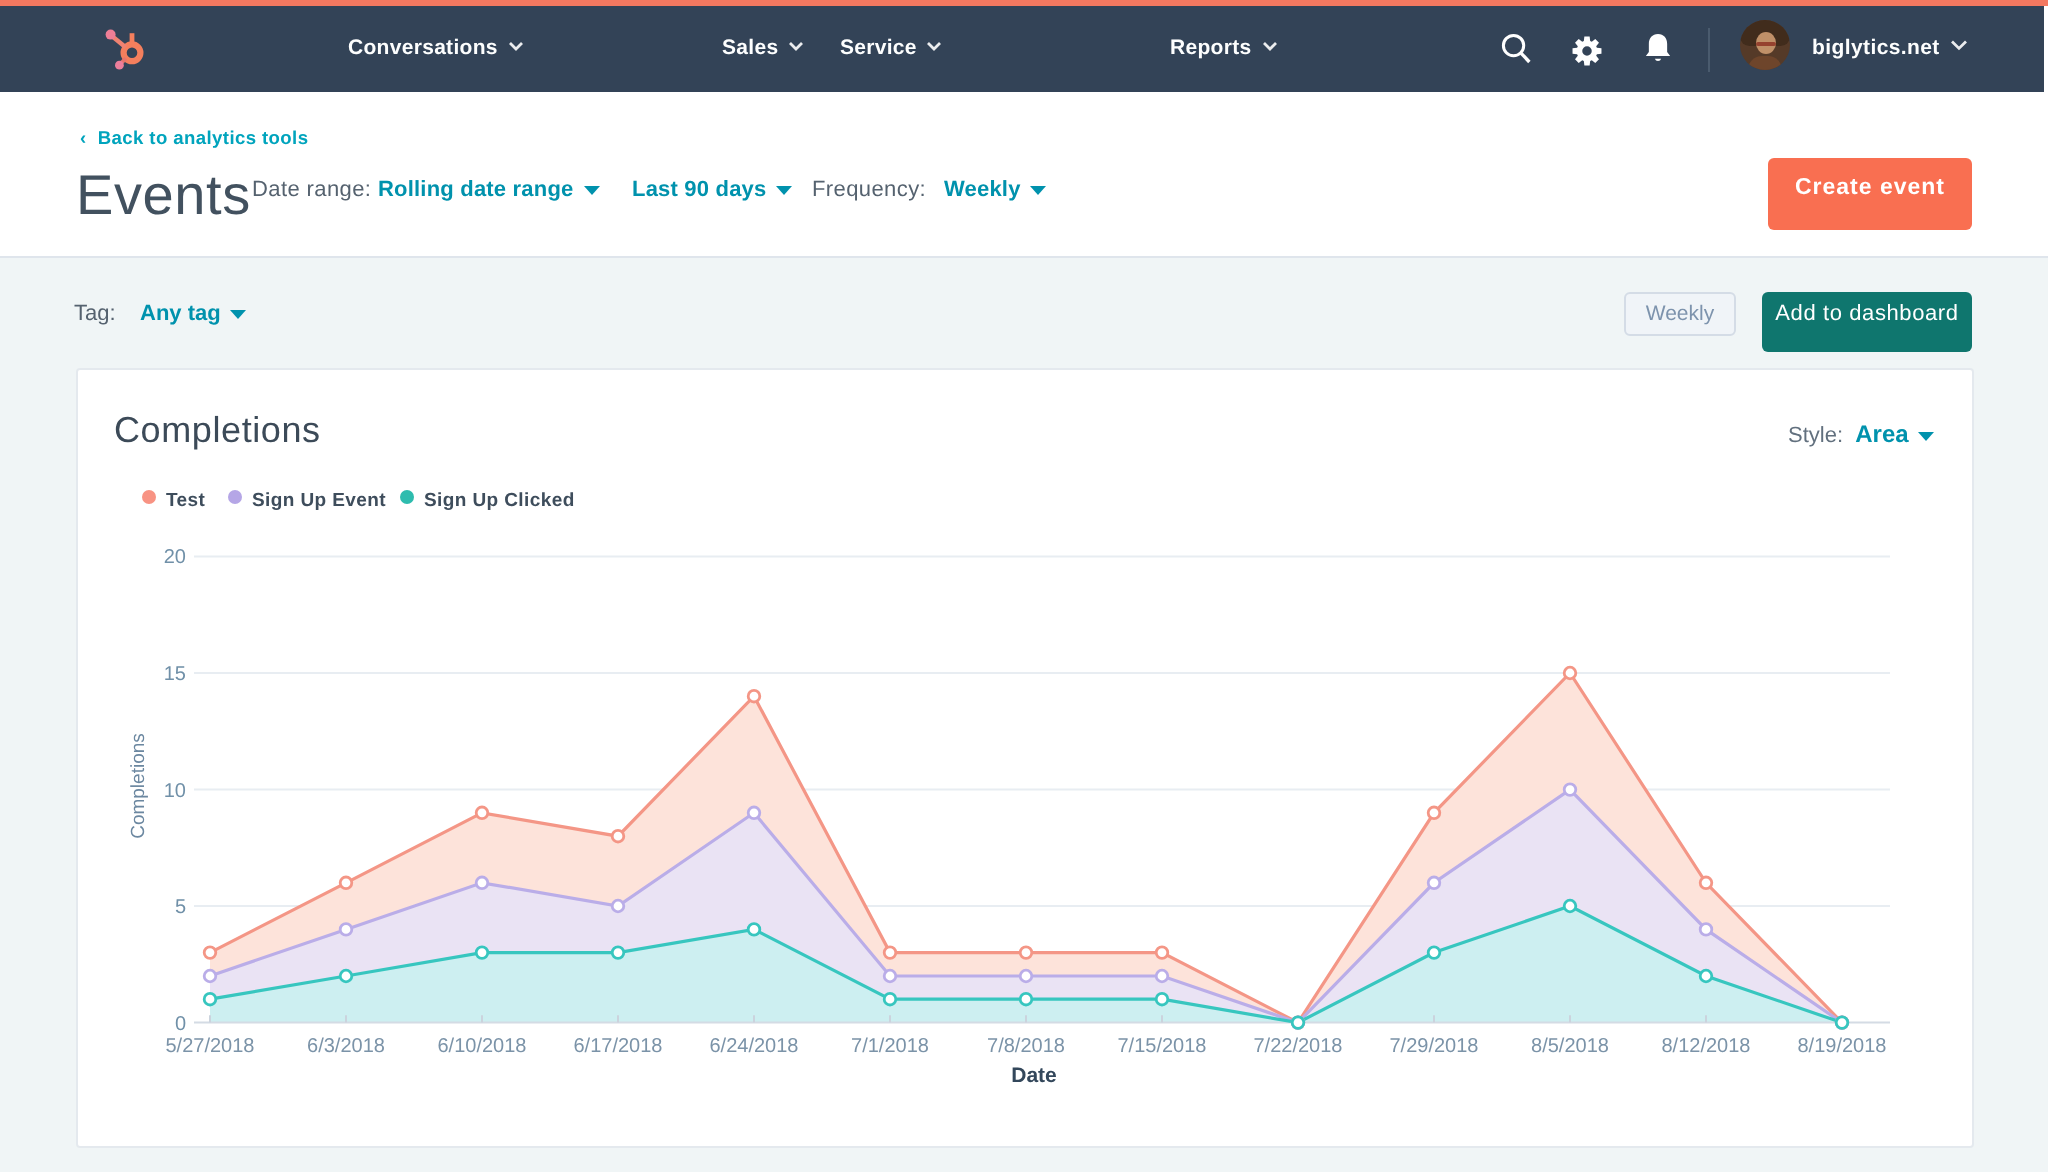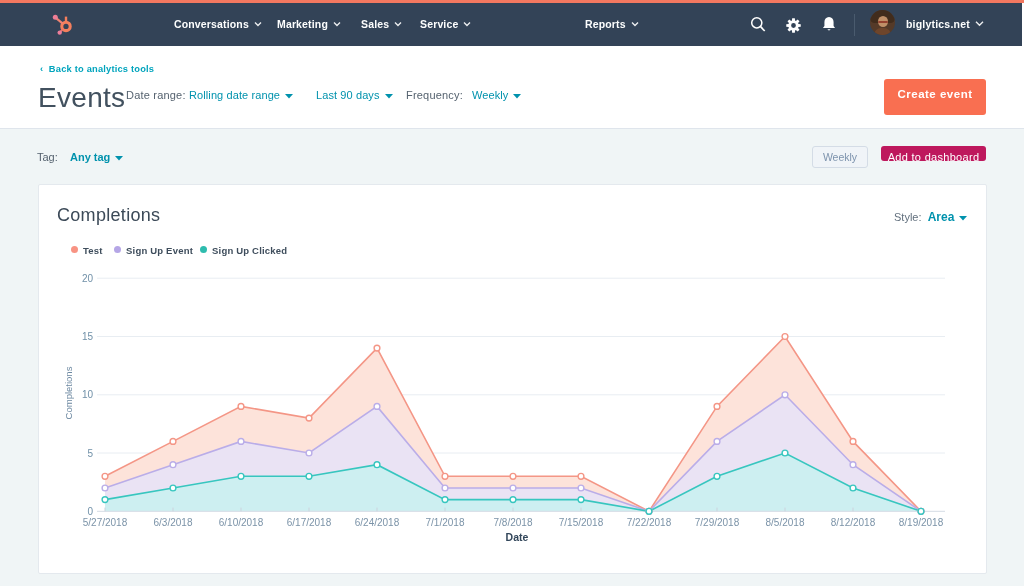--- a/index.html
+++ b/index.html
@@ -18,32 +18,32 @@
           background:#553a28;
           overflow:hidden;}
   #avatar .hair{position:absolute;left:0px;top:-1px;width:25px;height:14px;border-radius:12px 12px 6px 6px;background:#412c1c;}
   #avatar .face{position:absolute;left:8px;top:6px;width:10px;height:11px;border-radius:50%;background:#c09068;}
   #avatar .glass{position:absolute;left:8px;top:11px;width:10px;height:2px;background:#96422f;border-radius:1px;}
   #avatar .body{position:absolute;left:4px;top:18px;width:17px;height:8px;border-radius:7px 7px 0 0;background:#6e452b;}
   
   #backlink{left:40px;top:64px;font-size:9.3px;font-weight:bold;color:#00a4bd;letter-spacing:.2px;}
   #events-h{left:38px;top:82px;font-size:28px;color:#42515f;letter-spacing:.3px;}
   .fl-label{font-size:11px;color:#55626f;letter-spacing:.2px;}
-  .fl-dd{font-size:11px;color:#0092ad;font-weight:normal;letter-spacing:.1px;}
+  .fl-dd{font-size:11px;color:#0092ad;font-weight:bold;letter-spacing:.1px;}
   .dcar{display:inline-block;margin-left:5px;}
   #create-btn{left:884px;top:79px;width:102px;height:36px;background:#f96f51;border-radius:3px;
               color:#fff;font-size:11.5px;font-weight:bold;letter-spacing:.5px;text-align:center;line-height:31px;}
   #hdr-divider{left:0;top:128px;width:1024px;height:1px;background:#dfe5ec;}
   
   #graybg{left:0;top:129px;width:1024px;height:457px;background:#f0f5f6;}
   #tag-label{left:37px;top:151px;font-size:11px;color:#55626f;}
   #tag-dd{left:70px;top:151px;font-size:11px;color:#0092ad;font-weight:bold;}
   #export-btn{left:812px;top:146px;width:54px;height:20px;background:#f0f4f8;border:1px solid #d4dce6;
               border-radius:3px;color:#7d93ad;font-size:10.5px;text-align:center;line-height:20px;}
-  #dash-btn{left:881px;top:146px;width:105px;height:15px;background:#be185d;border-radius:3px;
+  #dash-btn{left:881px;top:146px;width:105px;height:30px;background:#0f766e;border-radius:3px;
             color:#fff;font-size:11px;text-align:center;line-height:22px;letter-spacing:.3px;}
   
   #card{left:38px;top:184px;width:949px;height:390px;background:#fff;border:1px solid #e4e9ee;border-radius:2px;box-sizing:border-box;}
   #card-title{left:18px;top:20px;font-size:18px;color:#3c4a58;letter-spacing:.3px;}
   #style-row{left:855px;top:25px;font-size:11px;color:#62707e;}
   #style-row b{color:#0092ad;font-size:12px;}
   .leg{position:absolute;top:245px;font-size:9.5px;font-weight:bold;color:#3e4d5c;letter-spacing:.2px;}
   .dot{display:inline-block;width:7px;height:7px;border-radius:50%;margin-right:5px;vertical-align:1px;}
 </style>
 </head>
@@ -56,23 +56,20 @@
         <path d="M16.0 13.2 L16.0 7.6" stroke-width="2.4"></path>
         <path d="M12.8 14.6 L6.4 9.4" stroke-width="2.2" stroke="#ef8271"></path>
         <path d="M12.9 20.2 L10.2 22.9" stroke-width="2.0" stroke="#e8746c"></path>
       </g>
       <circle cx="5.3" cy="8.3" r="2.5" fill="#ee7e96"></circle>
       <circle cx="9.7" cy="23.6" r="2.2" fill="#ec7e9b"></circle>
     </svg>
     <span class="navitem" style="left:174px">Conversations<span class="car"><svg width="8" height="6" viewBox="0 0 8 6">
           <path d="M1 1.5 L4 4.5 L7 1.5" stroke="#fff" stroke-width="1.4" fill="none"></path>
         </svg></span></span>
-    <span class="navitem" style="left:277px">Marketing<span class="car"><svg width="8" height="6" viewBox="0 0 8 6">
-          <path d="M1 1.5 L4 4.5 L7 1.5" stroke="#fff" stroke-width="1.4" fill="none"></path>
-        </svg></span></span>
     <span class="navitem" style="left:361px">Sales<span class="car"><svg width="8" height="6" viewBox="0 0 8 6">
           <path d="M1 1.5 L4 4.5 L7 1.5" stroke="#fff" stroke-width="1.4" fill="none"></path>
         </svg></span></span>
     <span class="navitem" style="left:420px">Service<span class="car"><svg width="8" height="6" viewBox="0 0 8 6">
           <path d="M1 1.5 L4 4.5 L7 1.5" stroke="#fff" stroke-width="1.4" fill="none"></path>
         </svg></span></span>
     <span class="navitem" style="left:585px">Reports<span class="car"><svg width="8" height="6" viewBox="0 0 8 6">
           <path d="M1 1.5 L4 4.5 L7 1.5" stroke="#fff" stroke-width="1.4" fill="none"></path>
         </svg></span></span>
     <svg class="abs" style="left:750px;top:13px" width="16" height="17" viewBox="0 0 17 18">

